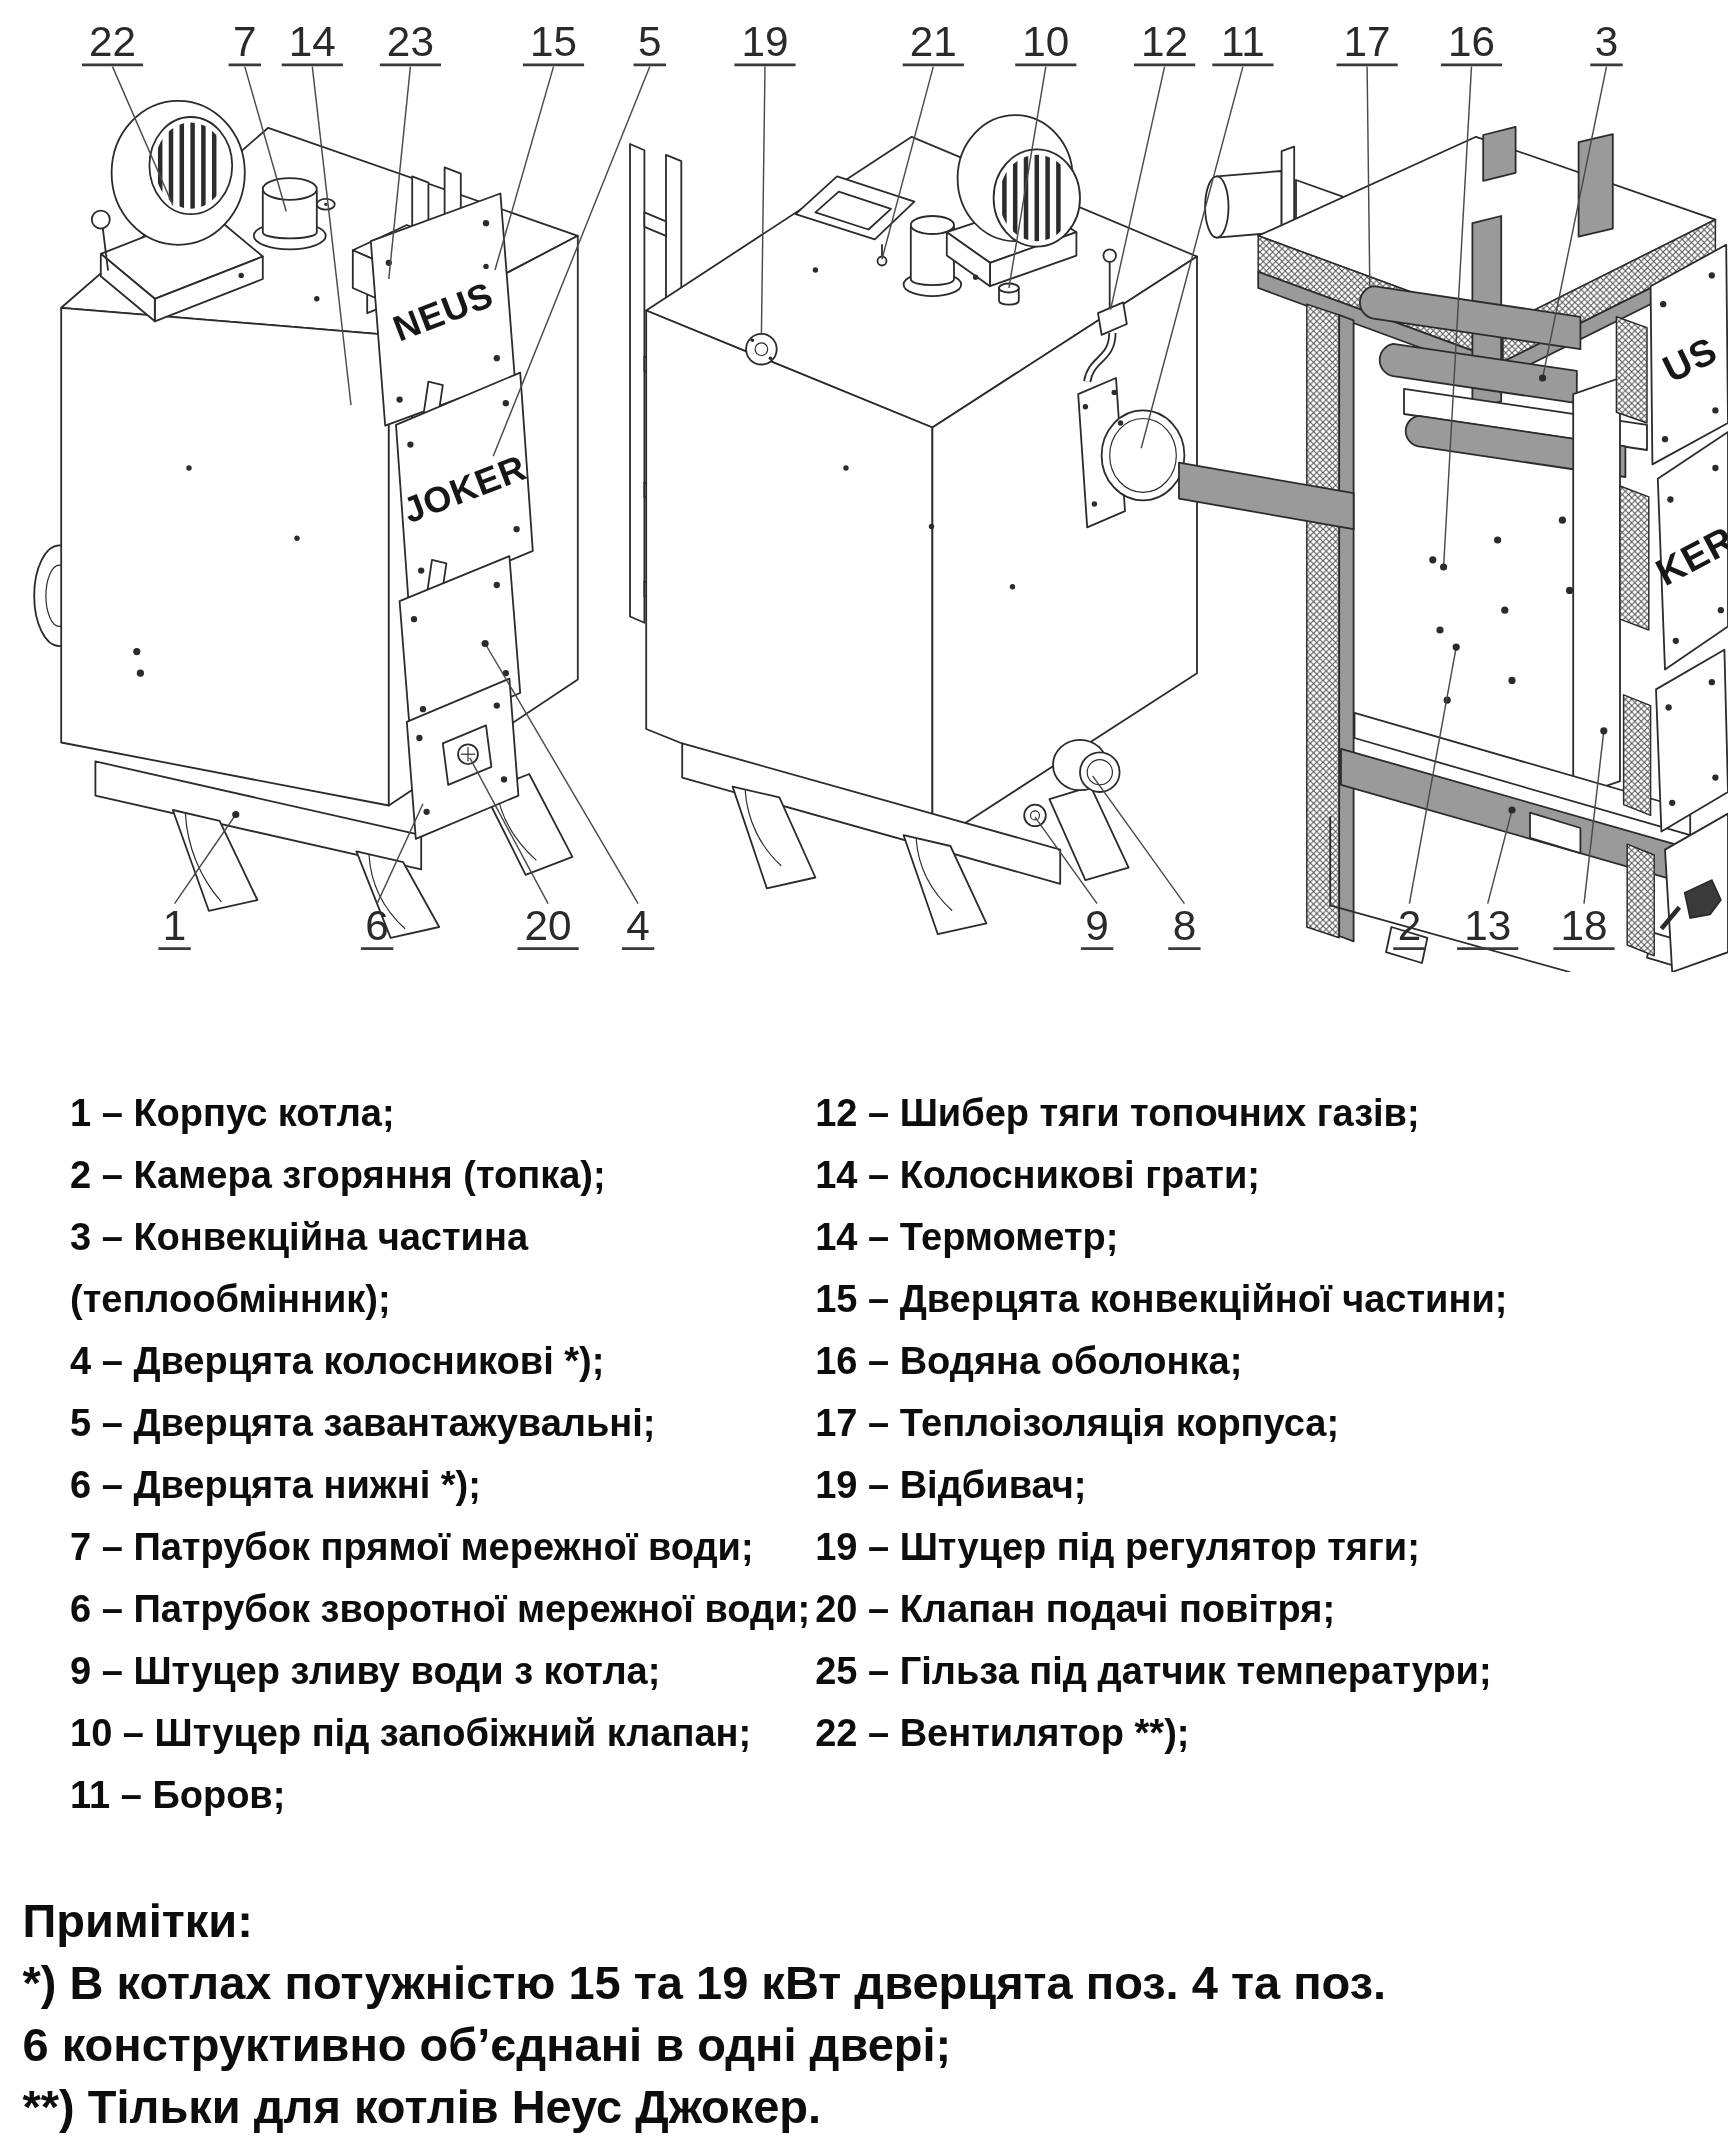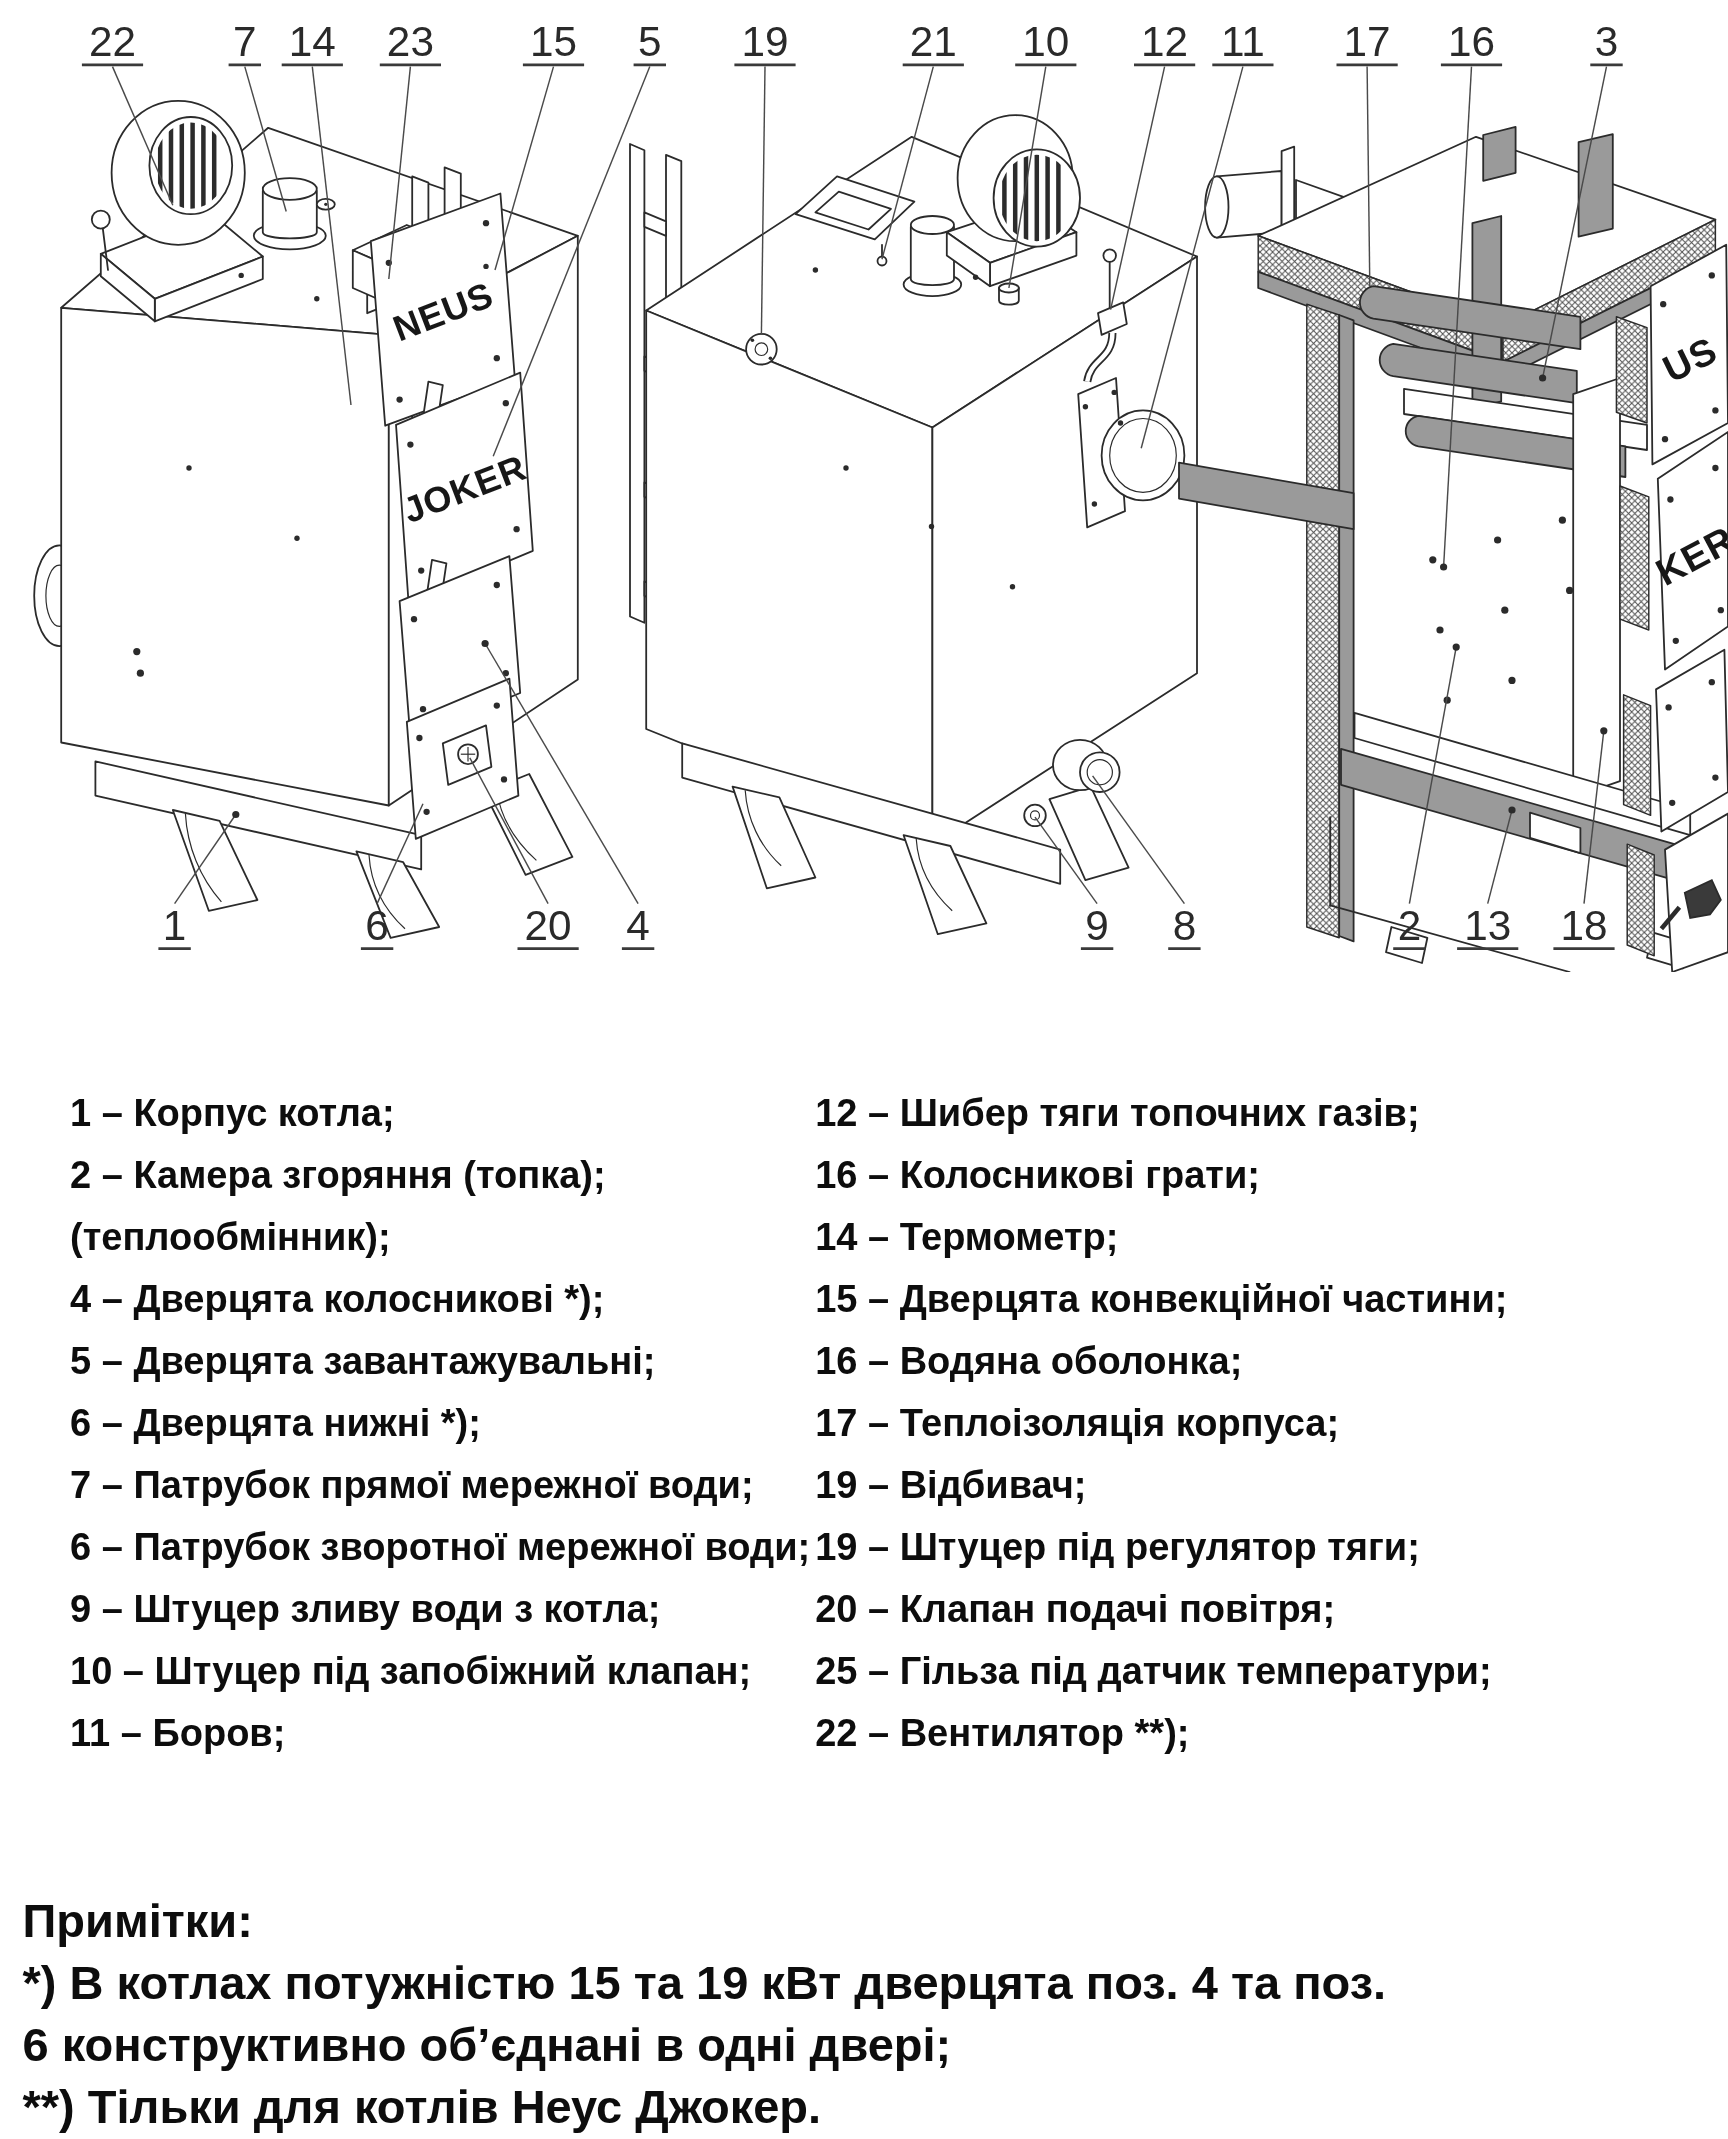--- a/index.html
+++ b/index.html
@@ -483,33 +483,34 @@
           <text class="cnum" x="1760" y="1044">18</text>
           <line class="ul" x1="1726" y1="1054" x2="1794" y2="1054"></line>
         </g>
   </g>
 </svg>
 
 <div class="legend">
   <div class="lg-col left">
     <div class="lg-row">1 – Корпус котла;</div>
     <div class="lg-row">2 – Камера згоряння (топка);</div>
+    <div class="lg-row">3 – Конвекційна частина</div>
     <div class="lg-row">(теплообмінник);</div>
     <div class="lg-row">4 – Дверцята колосникові *);</div>
     <div class="lg-row">5 – Дверцята завантажувальні;</div>
     <div class="lg-row">6 – Дверцята нижні *);</div>
     <div class="lg-row">7 – Патрубок прямої мережної води;</div>
     <div class="lg-row">6 – Патрубок зворотної мережної води;</div>
     <div class="lg-row">9 – Штуцер зливу води з котла;</div>
     <div class="lg-row">10 – Штуцер під запобіжний клапан;</div>
     <div class="lg-row">11 – Боров;</div>
   </div>
   <div class="lg-col right">
     <div class="lg-row">12 – Шибер тяги топочних газів;</div>
-    <div class="lg-row">16 – Колосникові грати;</div>
+    <div class="lg-row">14 – Колосникові грати;</div>
     <div class="lg-row">14 – Термометр;</div>
     <div class="lg-row">15 – Дверцята конвекційної частини;</div>
     <div class="lg-row">16 – Водяна оболонка;</div>
     <div class="lg-row">17 – Теплоізоляція корпуса;</div>
     <div class="lg-row">19 – Відбивач;</div>
     <div class="lg-row">19 – Штуцер під регулятор тяги;</div>
     <div class="lg-row">20 – Клапан подачі повітря;</div>
     <div class="lg-row">25 – Гільза під датчик температури;</div>
     <div class="lg-row">22 – Вентилятор **);</div>
   </div>

